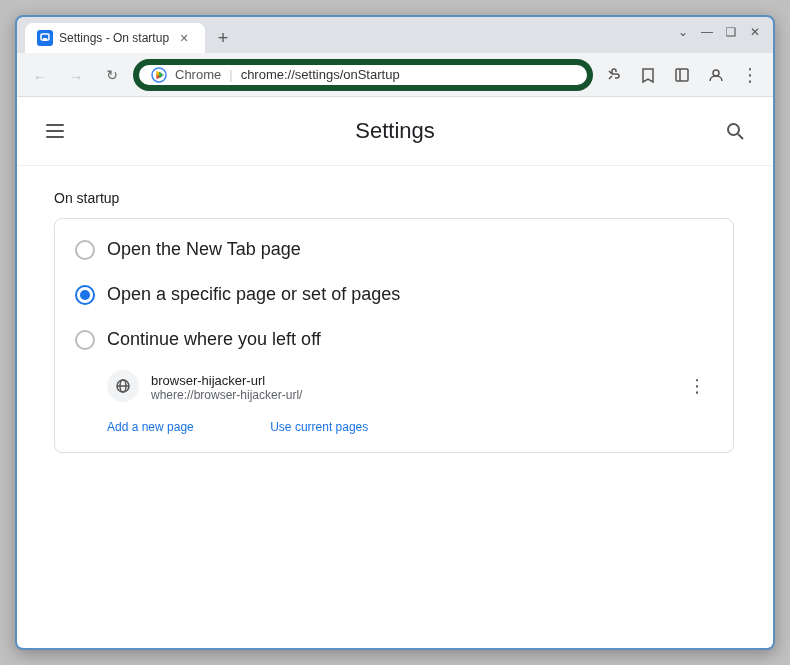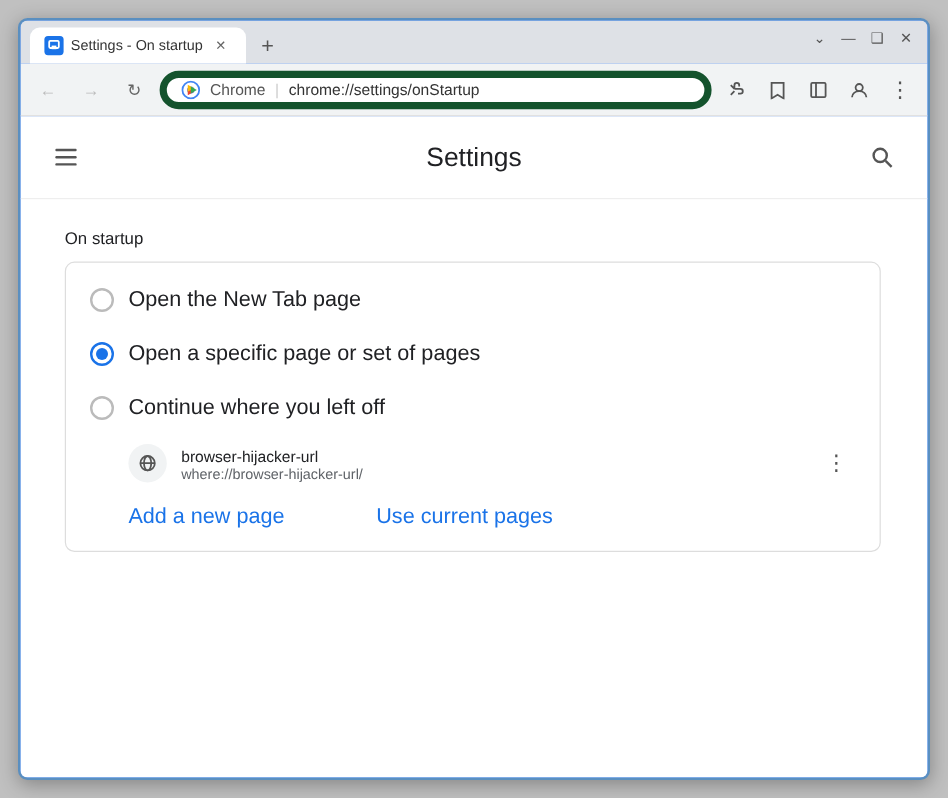--- a/index.html
+++ b/index.html
@@ -282,21 +282,21 @@
       display: flex;
       align-items: center;
       justify-content: center;
       cursor: pointer;
       color: #555;
       font-size: 18px;
     }
     .link-btn {
       display: inline-block;
       padding: 10px 20px 10px 52px;
-      font-size: 18px;
+      font-size: 12px;
       color: #1a73e8;
       cursor: pointer;
       font-weight: 400;
     }
   </style>
 </head>
 <body>
 
 <div class="browser-window">
 

